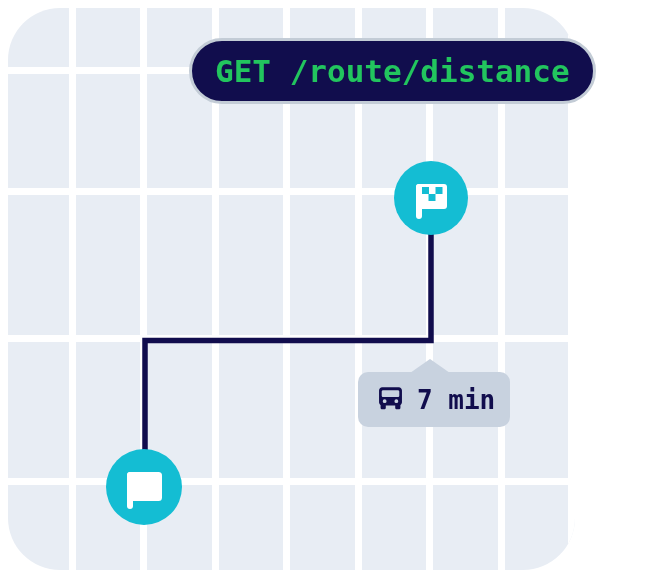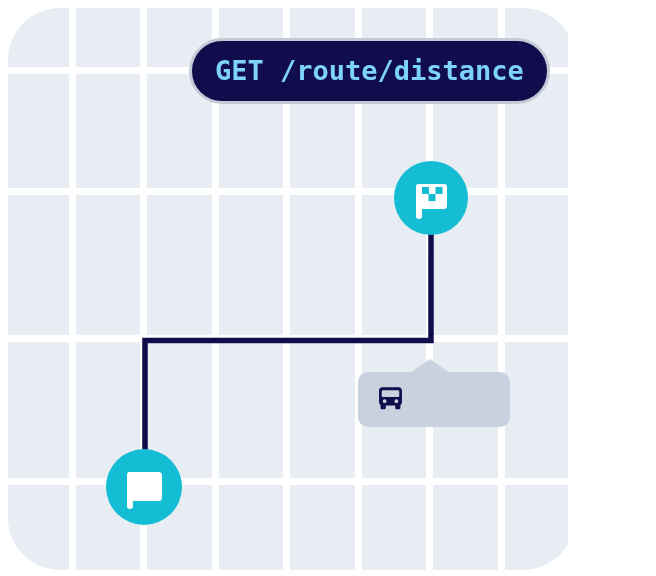--- a/index.html
+++ b/index.html
@@ -65,21 +65,21 @@
   .badge{
     position:absolute;left:189px;top:38px;
     background:var(--navy);
     border:3px solid var(--badge-border);
     border-radius:35px;
     padding:0 23px;
     height:60px;line-height:60px;
     white-space:nowrap;
   }
   .badge-label{
-    color:#7dd3fc;font-size:27px;font-weight:bold;
+    color:#22c55e;font-size:31px;font-weight:bold;
     letter-spacing:0;
   }
 </style>
 </head>
 <body>
 
 <div class="canvas">
 
   <div class="map">
 
@@ -106,20 +106,21 @@
         <path fill="var(--navy)" fill-rule="evenodd" d="
           M5.5 1 H18.5 C19.9 1 21 2.1 21 3.5 V12.8 C21 13.7 20.5 14.5 19.8 14.9
           V17 C19.8 17.7 19.2 18.3 18.5 18.3 H17 C16.3 18.3 15.7 17.7 15.7 17
           V15.3 H8.3 V17 C8.3 17.7 7.7 18.3 7 18.3 H5.5 C4.8 18.3 4.2 17.7 4.2 17
           V14.9 C3.5 14.5 3 13.7 3 12.8 V3.5 C3 2.1 4.1 1 5.5 1 Z
           M6.2 3.4 H17.8 C18.4 3.4 18.9 3.9 18.9 4.5 V7.6 C18.9 8.2 18.4 8.7 17.8 8.7
           H6.2 C5.6 8.7 5.1 8.2 5.1 7.6 V4.5 C5.1 3.9 5.6 3.4 6.2 3.4 Z
           M7.4 10.4 A1.5 1.5 0 1 0 7.4 13.4 A1.5 1.5 0 1 0 7.4 10.4 Z
           M16.6 10.4 A1.5 1.5 0 1 0 16.6 13.4 A1.5 1.5 0 1 0 16.6 10.4 Z"></path>
       </svg>
+      <span class="tooltip-label">7 min</span>
     </div>
 
     <div class="marker destination">
       <svg width="31" height="35" viewBox="0 0 31 35" xmlns="http://www.w3.org/2000/svg">
         <rect x="0" y="0" width="6" height="35" rx="3" fill="#FFFFFF"></rect>
         <rect x="0" y="0" width="31" height="25" rx="3" fill="#FFFFFF"></rect>
         <rect x="6" y="3" width="7" height="7" fill="var(--cyan)"></rect>
         <rect x="19.5" y="3" width="7" height="7" fill="var(--cyan)"></rect>
         <rect x="12.5" y="10" width="7" height="7" fill="var(--cyan)"></rect>
       </svg>

